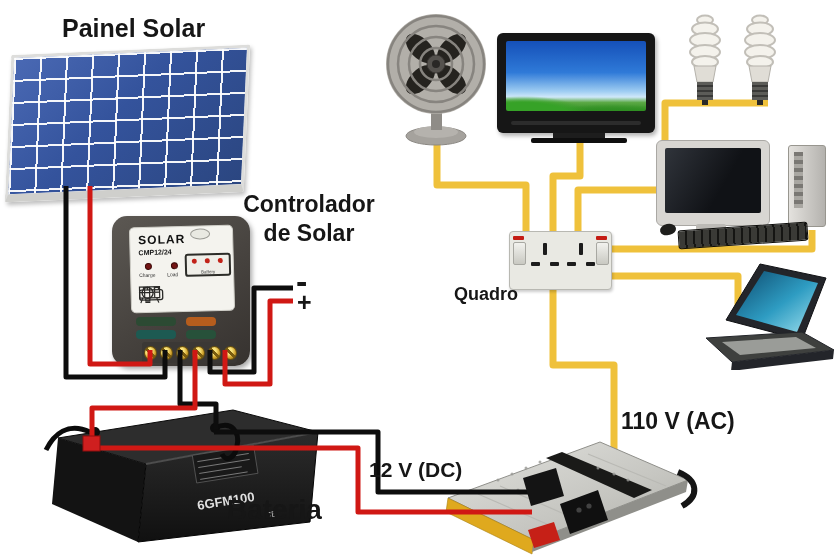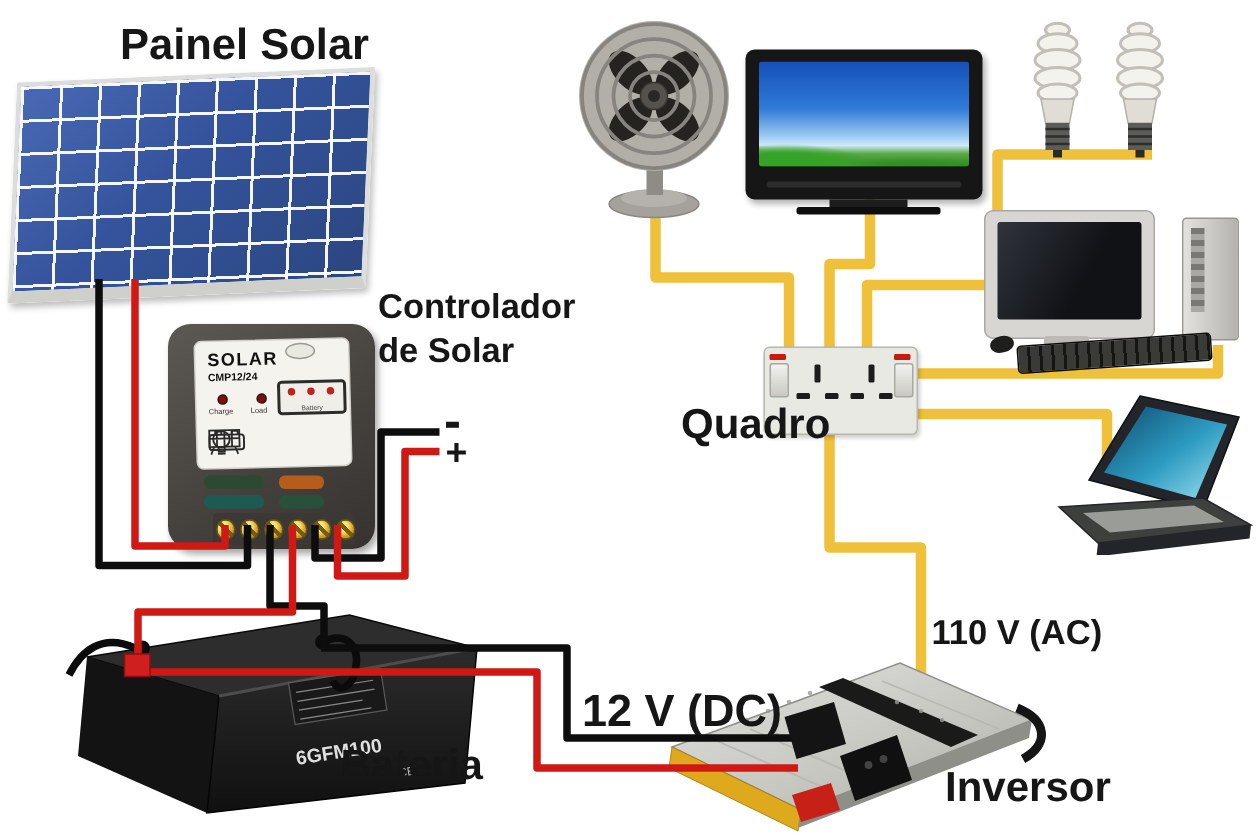--- a/index.html
+++ b/index.html
@@ -321,26 +321,25 @@
       <path d="M 195,350 L 195,408 L 92,408 L 92,438" stroke="#D01814"></path>
       <path d="M 210,350 L 210,372 L 254,372 L 254,288 L 293,288" stroke="#0D0D0D"></path>
       <path d="M 225,350 L 225,384 L 270,384 L 270,301 L 293,301" stroke="#D01814"></path>
       <path d="M 214,432 L 378,432 L 378,492 L 530,492" stroke="#0D0D0D"></path>
       <path d="M 92,448 L 358,448 L 358,512 L 532,512" stroke="#D01814"></path>
     </g>
     <rect x="83" y="436" width="17" height="15" fill="#cf1f1f" stroke="#8f0f0f"></rect>
     <polygon points="523,478 556,468 564,496 531,506" fill="#141414"></polygon>
   </svg>
 
-  <div class="lbl" style="left:80px;top:14px;font-size:29px">Painel Solar</div>
-  <div class="lbl" style="left:252px;top:190px;width:154px;font-size:23px;line-height:29px">
+  <div class="lbl" style="left:62px;top:14px;font-size:25px">Painel Solar</div>
+  <div class="lbl" style="left:232px;top:190px;width:154px;text-align:center;font-size:23px;line-height:29px">
     <div>Controlador</div>
     <div>de Solar</div>
   </div>
   <div class="lbl" style="left:296px;top:262px;font-size:34px">-</div>
   <div class="lbl" style="left:297px;top:288px;font-size:25px">+</div>
-  <div class="lbl" style="left:454px;top:267px;font-size:28px">Quadro</div>
+  <div class="lbl" style="left:454px;top:284px;font-size:18px">Quadro</div>
   <div class="lbl" style="left:621px;top:408px;font-size:23px">110 V (AC)</div>
-  <div class="lbl" style="left:388px;top:458px;font-size:30px">12 V (DC)</div>
+  <div class="lbl" style="left:369px;top:458px;font-size:21px">12 V (DC)</div>
   <div class="lbl" style="left:227px;top:494px;font-size:28px">Bateria</div>
-  <div class="lbl" style="left:630px;top:509px;font-size:28px">Inversor</div>
 
 </div>
 
 </body></html>

